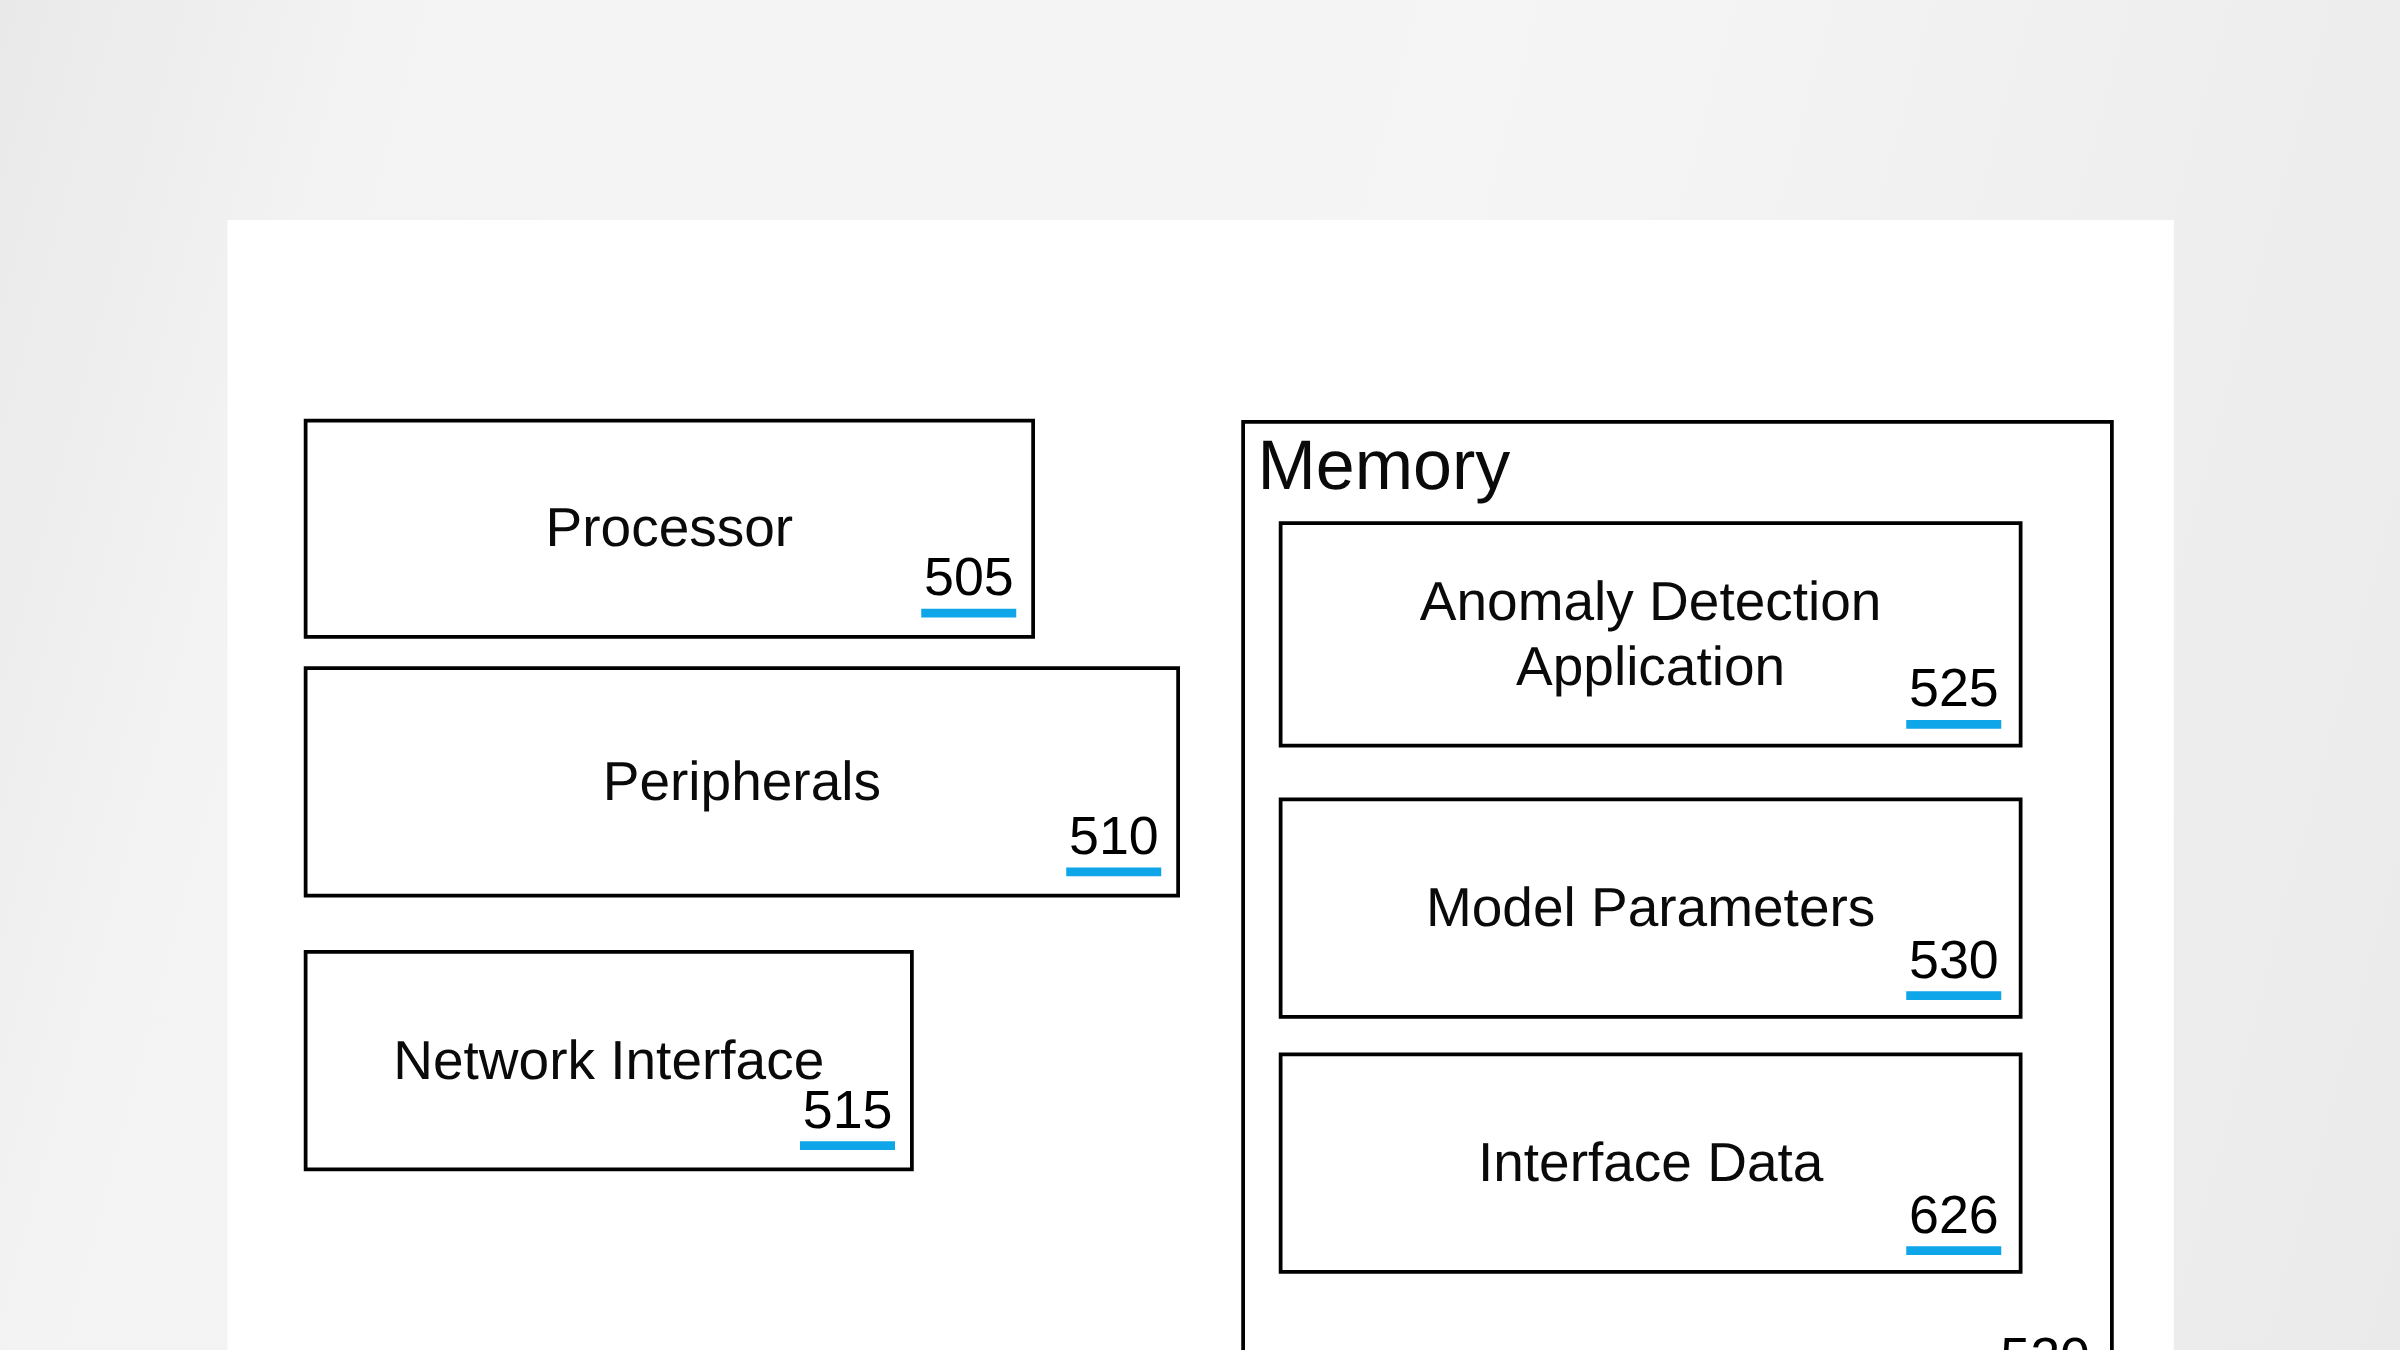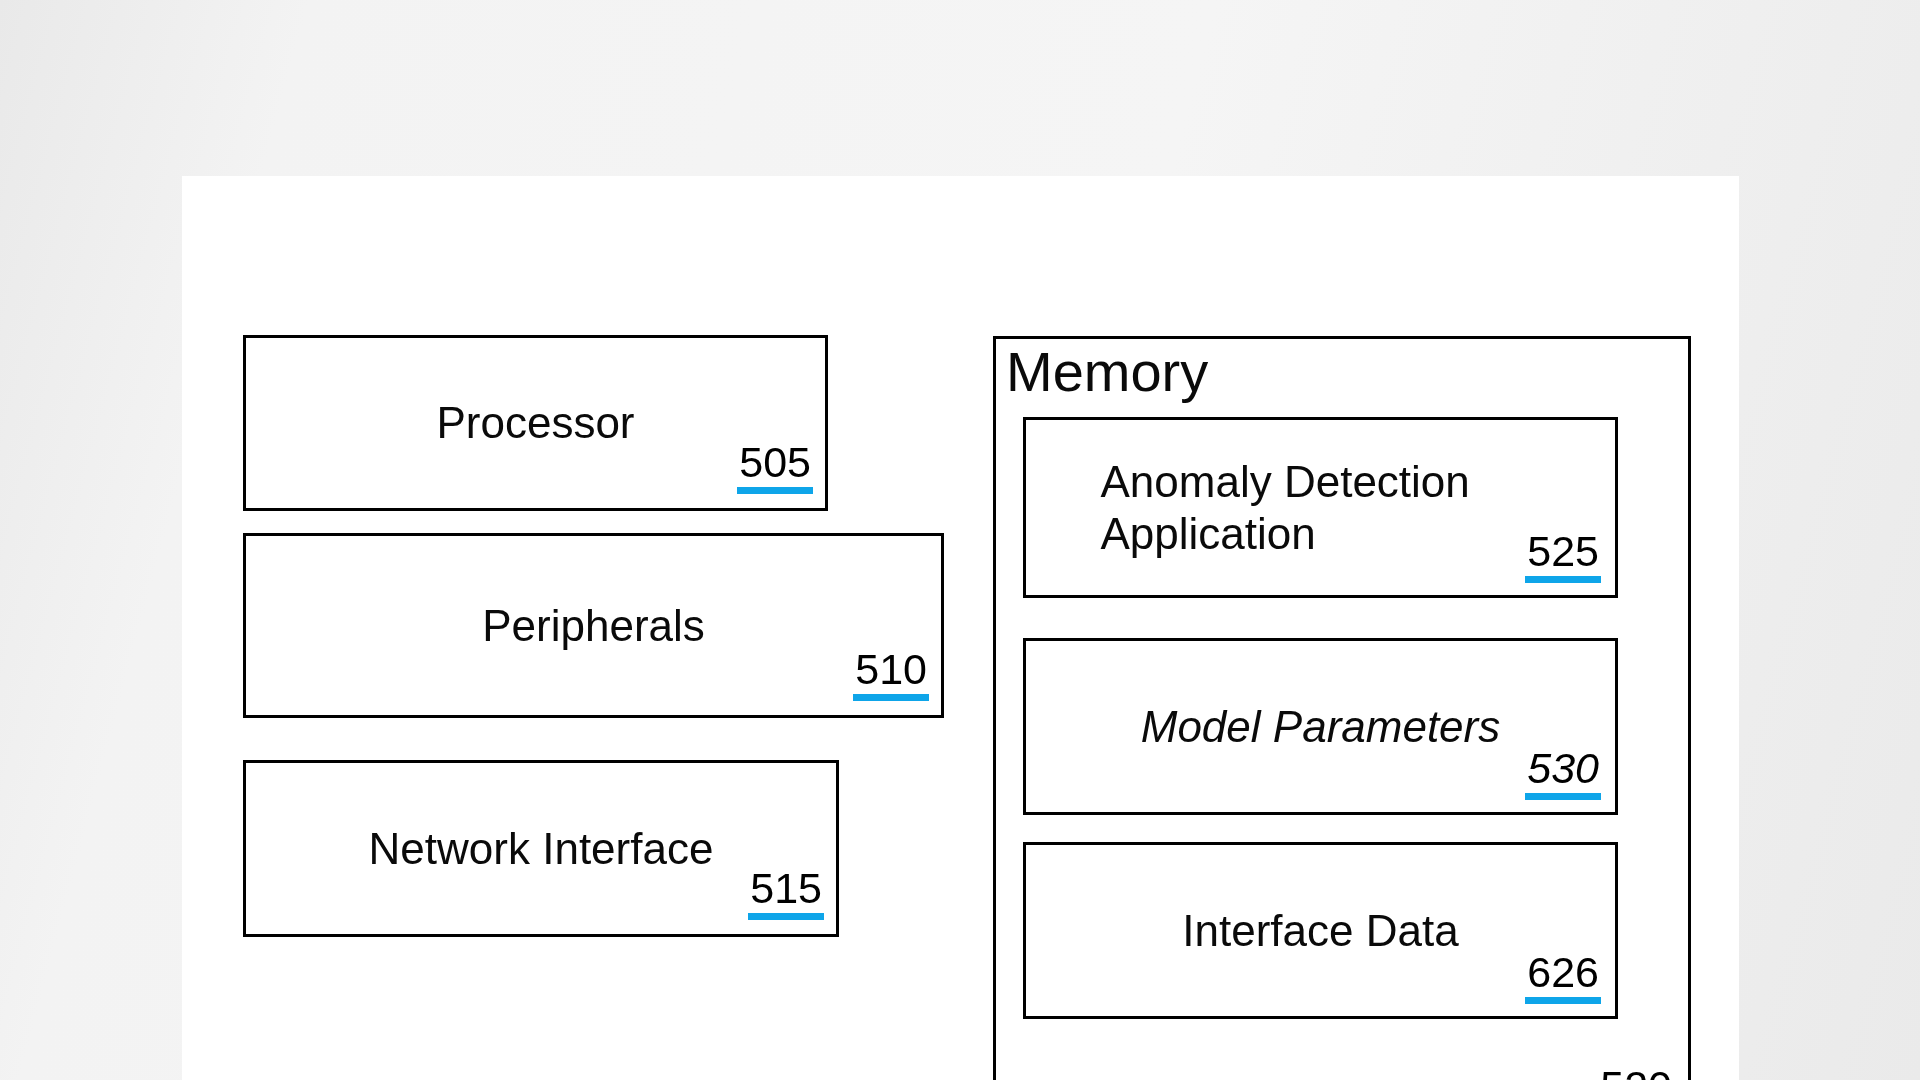--- a/index.html
+++ b/index.html
@@ -35,41 +35,41 @@
     box-sizing: border-box;
     border: 3px solid #000000;
     background: #ffffff;
   }
   .dbox .box-label {
     position: absolute;
     left: 0; right: 0; top: 0; bottom: 0;
     display: flex;
     align-items: center;
     justify-content: center;
-    text-align: left;
+    text-align: center;
     font-size: 44px;
     line-height: 1.18;
     color: #0a0a0a;
   }
   .dbox .box-label > span {
     display: inline-block;
     max-width: 480px;
   }
   .ref-number {
     position: absolute;
     font-size: 43px;
     line-height: 1;
     color: #000000;
     border-bottom: 7px solid #0ea5e9;
     padding: 0 2px 3px 2px;
   }
   
   .box-processor   { left: 61px;  top: 159px; width: 585px; height: 176px; }
   .box-peripherals { left: 61px;  top: 357px; width: 701px; height: 185px; }
-  .box-network     { left: 61px;  top: 584px; width: 596px; height: 177px; }
+  .box-network     { left: 61px;  top: 584px; width: 488px; height: 177px; }
   .box-processor .ref-number,
   .box-peripherals .ref-number,
   .box-network .ref-number {
     right: 12px;
     bottom: 14px;
   }
   
   .box-memory {
     left: 811px;
     top: 160px;
@@ -85,21 +85,21 @@
     color: #0a0a0a;
     text-align: right;
   }
   .box-memory .memory-ref {
     top: 726px;
     right: 14px;
   }
   
   .inner-box { left: 27px; width: 595px; }
   .box-anomaly  { top: 78px;  height: 181px; }
-  .box-modelparams { top: 299px; height: 177px; font-style: italic; }
+  .box-modelparams { top: 299px; height: 177px; }
   .box-training { top: 503px; height: 177px; }
   .inner-box .ref-number {
     right: 14px;
     bottom: 12px;
   }
   .box-anomaly .box-label > span { max-width: 440px; }
 </style>
 </head>
 <body>
 

